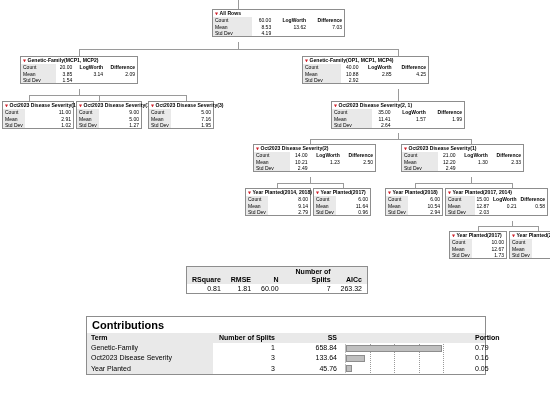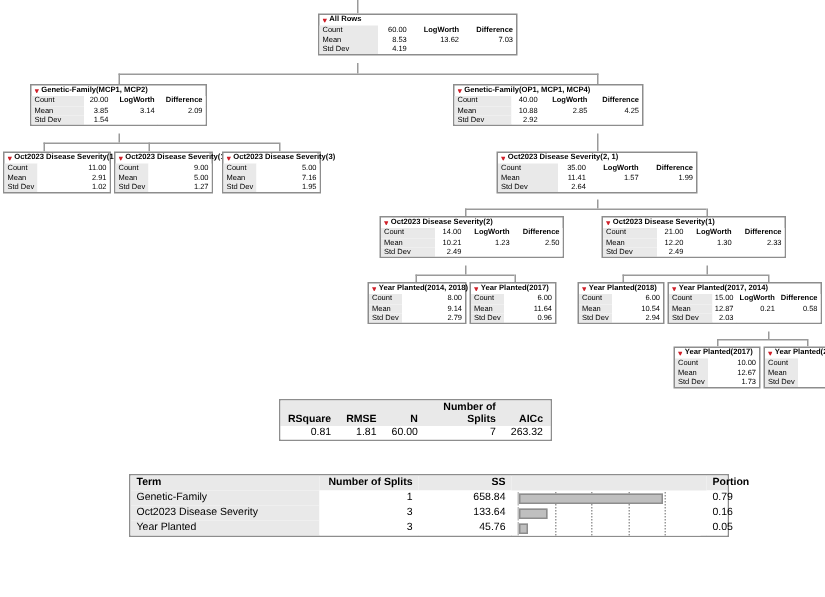--- a/index.html
+++ b/index.html
@@ -568,20 +568,21 @@
       <td>1.81</td>
       <td>60.00</td>
       <td>7</td>
       <td>263.32</td>
     </tr>
   </tbody>
     </table>
 </div>
 
 <div id="contrib">
+  <div class="ctitle">Contributions</div>
   <table>
     <tbody>
         <tr>
       <th class="th-term">Term</th>
       <th class="th-splits">Number of Splits</th>
       <th class="th-ss">SS</th>
       <th class="th-bar"></th>
       <th class="th-portion">Portion</th>
     </tr>
     <tr>

